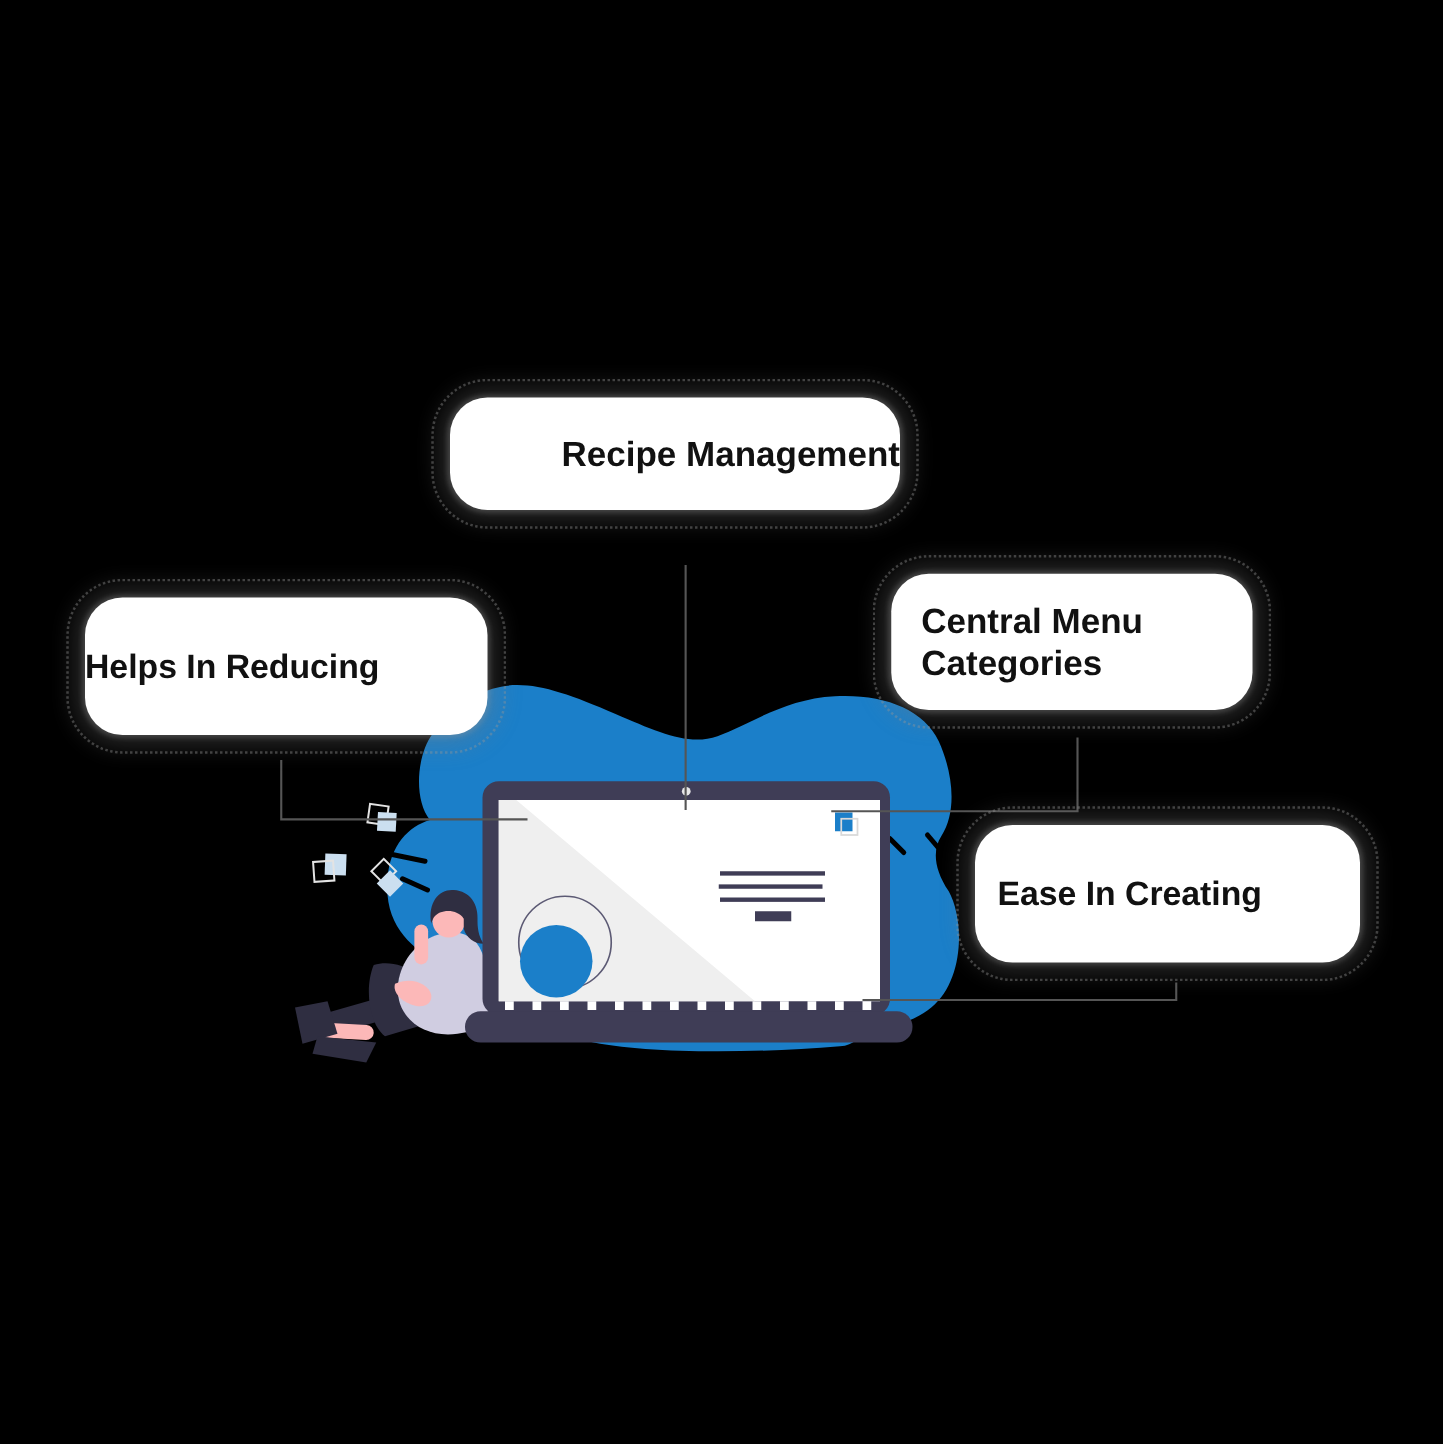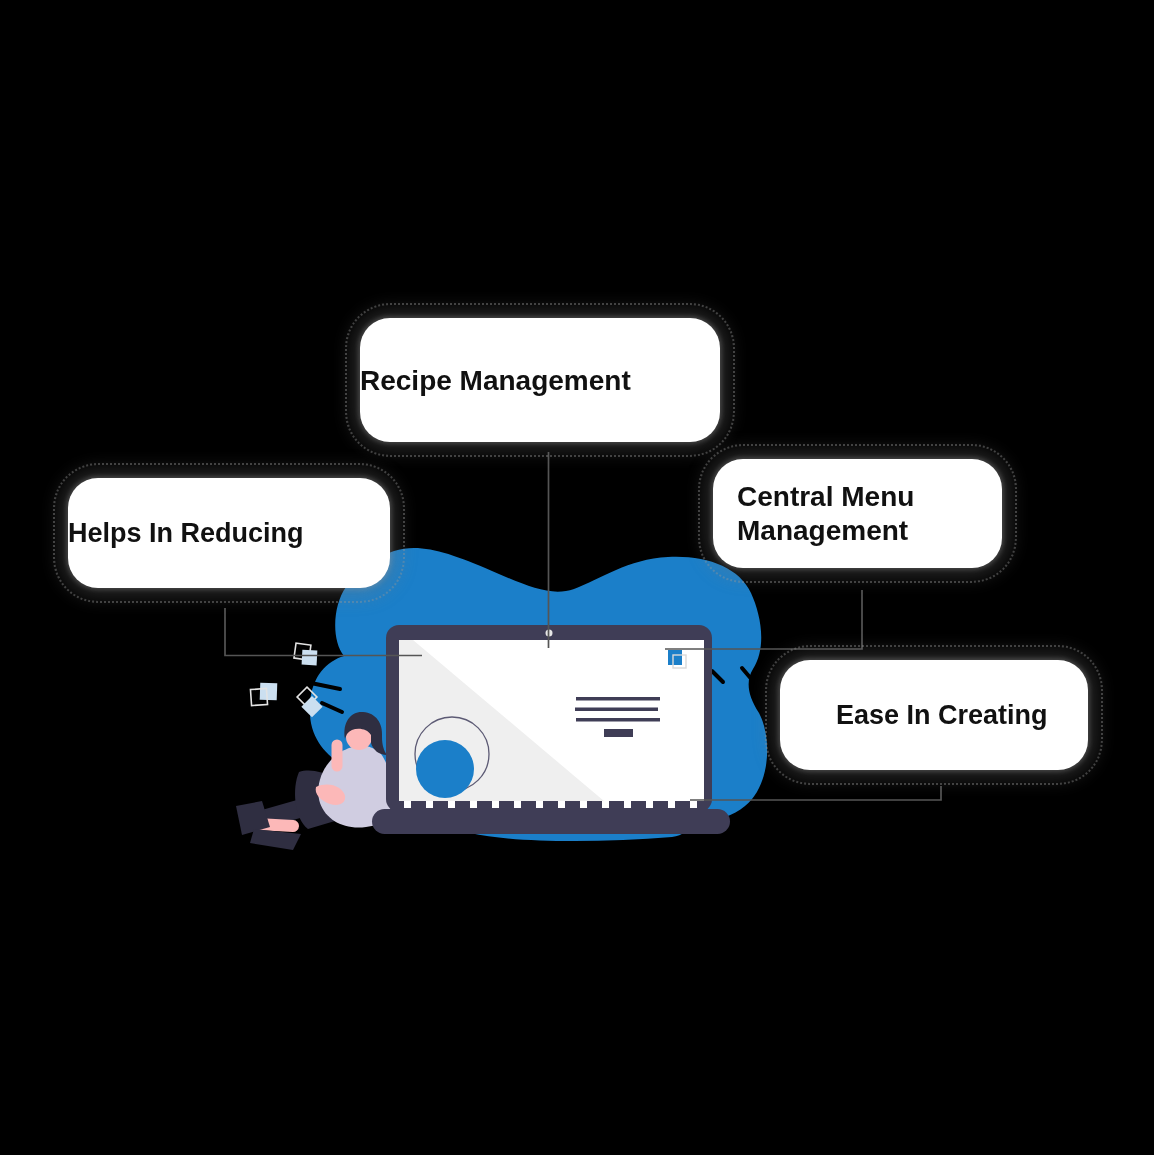--- a/index.html
+++ b/index.html
@@ -36,26 +36,26 @@
     background:var(--card-bg,#fff);
     border-radius:30px;
     color:var(--text-dark,#111);
     font-weight:bold;
     display:flex;flex-direction:column;justify-content:center;
     box-shadow:0 0 18px 10px rgba(125,125,125,.28), 0 0 4px 2px rgba(165,165,165,.30);
     outline:2px dotted rgba(150,150,150,.40);
     outline-offset:13px;
   }
   .callout .line{font-size:27px;line-height:33px;white-space:nowrap;}
-  .callout-recipe{left:360px;top:318px;width:360px;height:124px;align-items:flex-start;}
+  .callout-recipe{left:360px;top:318px;width:360px;height:90px;align-items:flex-end;}
   .callout-recipe .line{font-size:28px;}
   .callout-food{left:68px;top:478px;width:322px;height:110px;box-sizing:border-box;}
   .callout-central{left:713px;top:459px;width:289px;height:109px;padding-left:24px;box-sizing:border-box;}
   .callout-central .line{font-size:28px;line-height:34px;}
-  .callout-ease{left:780px;top:660px;width:308px;height:110px;padding-left:56px;box-sizing:border-box;}
+  .callout-ease{left:780px;top:660px;width:308px;height:110px;padding-left:18px;box-sizing:border-box;}
 </style>
 </head>
 <body>
 
 <div id="stage">
 
   <svg id="illustration" viewBox="0 0 1154 1155" xmlns="http://www.w3.org/2000/svg">
 
     <g>
       <path class="f-blue" d="M394,551
@@ -150,20 +150,20 @@
   <div class="callout callout-recipe">
     <div class="line">Recipe Management</div>
   </div>
 
   <div class="callout callout-food">
     <div class="line">Helps In Reducing</div>
   </div>
 
   <div class="callout callout-central">
     <div class="line">Central Menu</div>
-    <div class="line">Management</div>
+    <div class="line">Categories</div>
   </div>
 
   <div class="callout callout-ease">
     <div class="line">Ease In Creating</div>
   </div>
 
 </div>
 
 </body></html>

